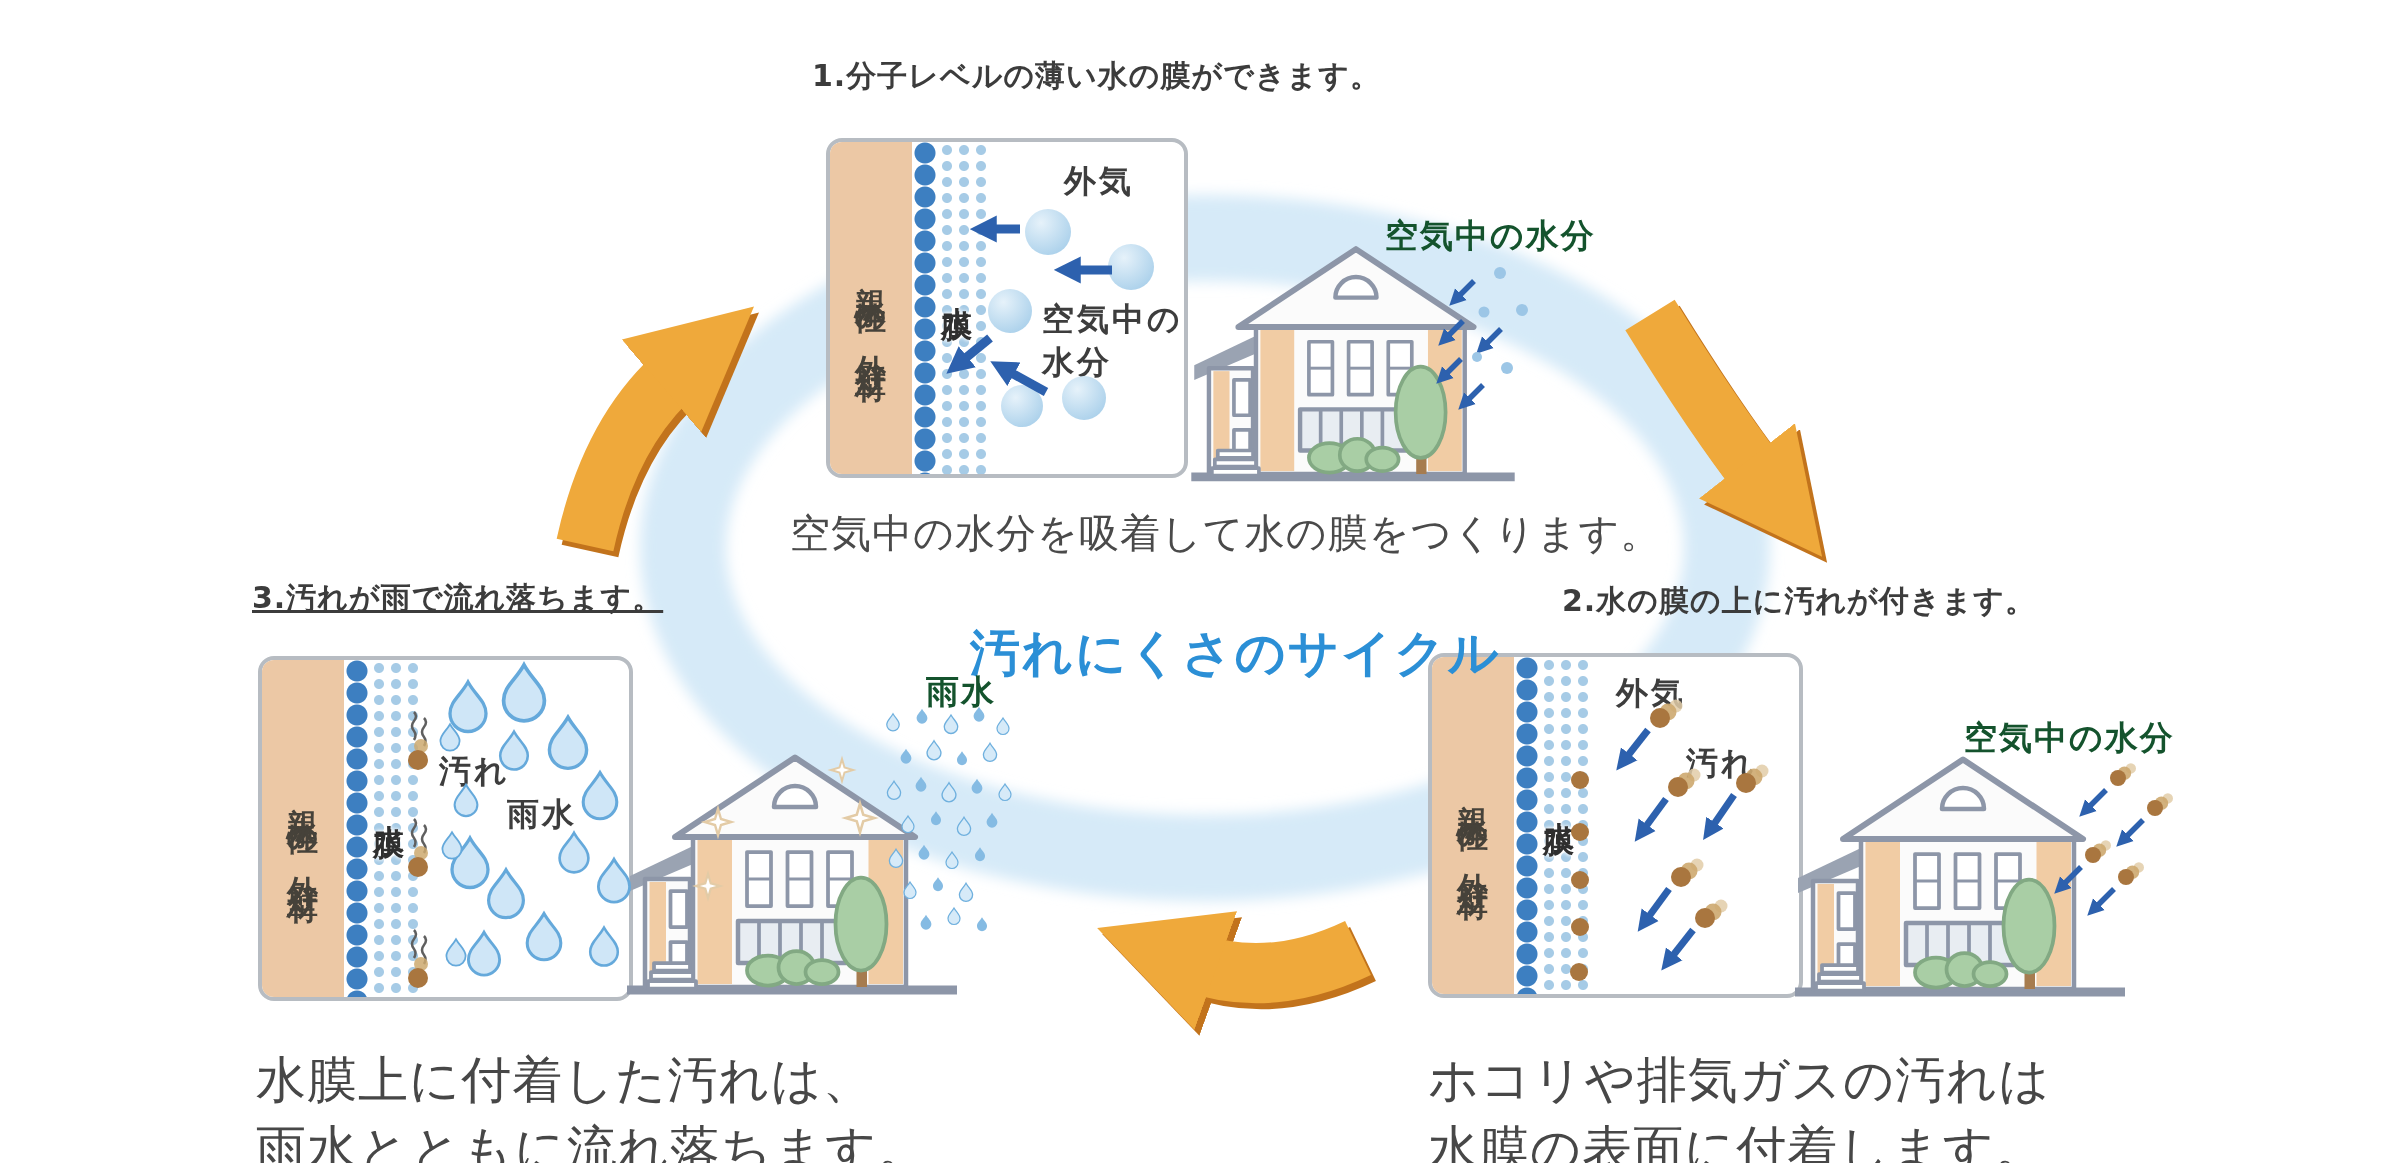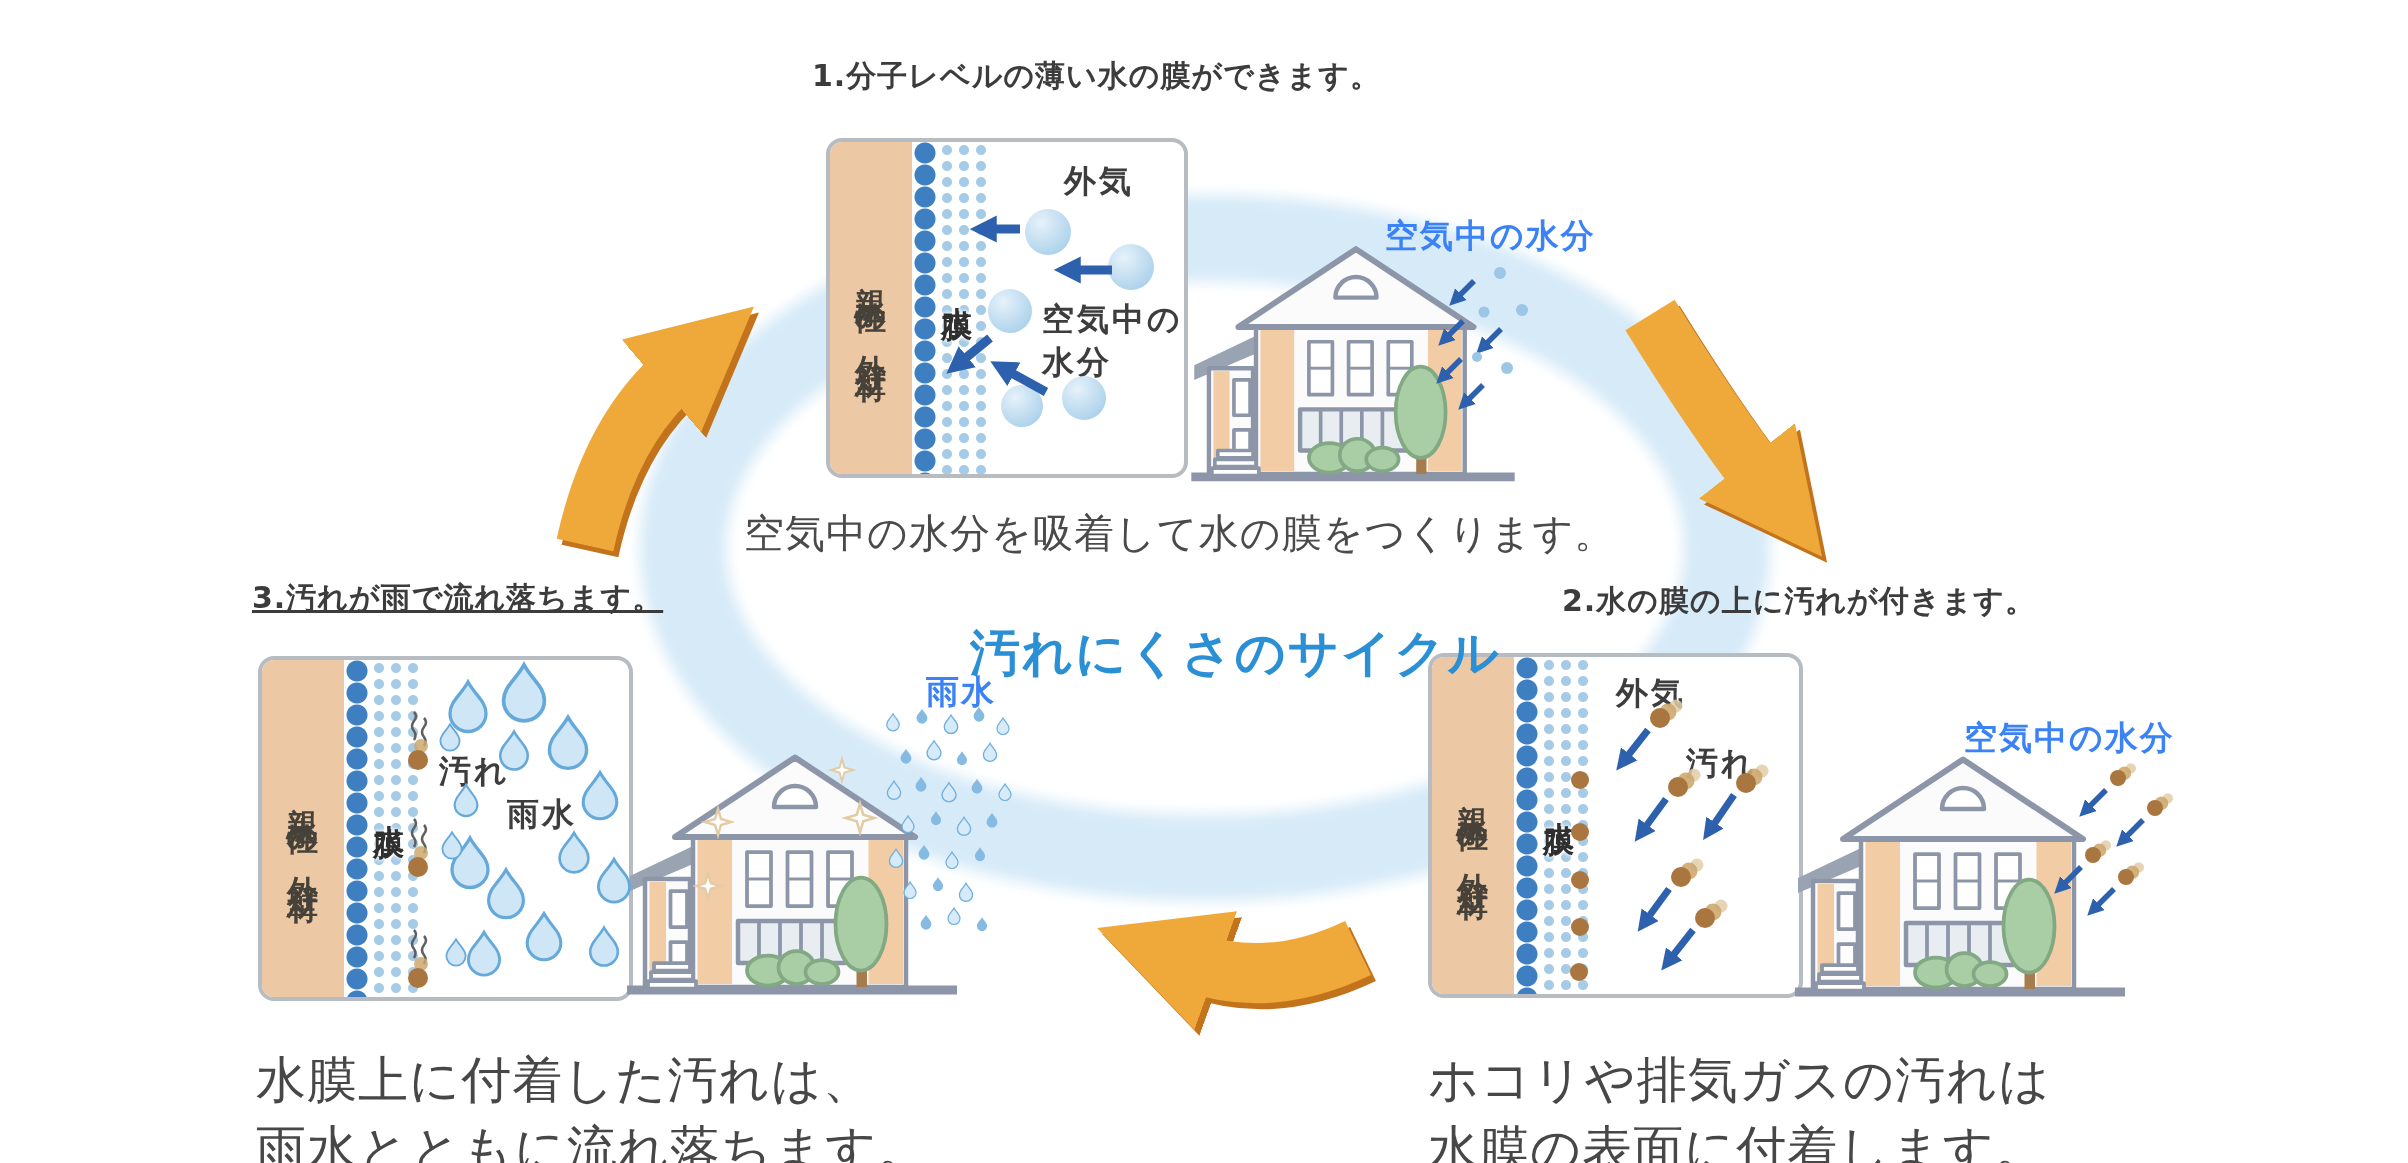--- a/index.html
+++ b/index.html
@@ -7,21 +7,21 @@
     position:relative;width:2408px;height:1163px;overflow:hidden;background:#ffffff;
     font-family:"DejaVu Sans","Liberation Sans",sans-serif;color:#3c3c3c;
   }
   svg.layer{position:absolute;left:0;top:0;pointer-events:none;}
   .bg{z-index:0;} .fg{z-index:3;}
   .txt{position:absolute;z-index:2;white-space:nowrap;}
   .step-title{font-size:30px;font-weight:700;color:#3c3c3c;letter-spacing:1px;}
   .mid-text{font-size:40px;font-weight:500;color:#4a4a4a;letter-spacing:1px;}
   .cycle-title{font-size:50px;font-weight:800;color:#2b8fd6;letter-spacing:2px;}
   .caption{font-size:50px;font-weight:500;color:#474747;line-height:1.38;letter-spacing:1px;margin-top:28px;}
-  .small-label{font-size:33px;font-weight:600;color:#3b82f6;letter-spacing:2px;}
+  .small-label{font-size:33px;font-weight:600;color:#14532d;letter-spacing:2px;}
   .panel{
     position:absolute;z-index:1;background:#ffffff;border:4px solid #b7bcc2;border-radius:16px;
     overflow:hidden;box-sizing:border-box;
   }
   .wall{position:absolute;left:0;top:0;bottom:0;width:82px;background:#ecc8a5;}
   .chain{
     position:absolute;left:82px;top:0;bottom:0;width:27px;
     background-image:radial-gradient(circle at 13px 11px,#3d7fc1 10px,rgba(61,127,193,0) 11px);
     background-size:27px 22px;
   }
@@ -86,21 +86,21 @@
     <div class="wall"></div>
     <div class="chain"></div>
     <div class="film"></div>
     <div class="v-label wall-label">親水性の外壁材</div>
     <div class="film-label">水膜</div>
     <div class="in-label" style="left:177px;top:90px;">汚れ</div>
     <div class="in-label" style="left:245px;top:133px;">雨水</div>
   </div>
 
   <div class="txt step-title" style="left:812px;top:56px;">1.分子レベルの薄い水の膜ができます。</div>
-  <div class="txt mid-text" style="left:744px;top:506px;">空気中の水分を吸着して水の膜をつくります。</div>
+  <div class="txt mid-text" style="left:790px;top:506px;">空気中の水分を吸着して水の膜をつくります。</div>
   <div class="txt cycle-title" style="left:970px;top:576px;margin-top:44px;">汚れにくさのサイクル</div>
   <div class="txt step-title" style="left:252px;top:578px;text-decoration:underline;">3.汚れが雨で流れ落ちます。</div>
   <div class="txt step-title" style="left:1562px;top:581px;">2.水の膜の上に汚れが付きます。</div>
 
   <div class="txt caption" style="left:256px;top:1018px;">
     <div>水膜上に付着した汚れは、</div>
     <div>雨水とともに流れ落ちます。</div>
   </div>
   <div class="txt caption" style="left:1428px;top:1018px;">
     <div>ホコリや排気ガスの汚れは</div>

